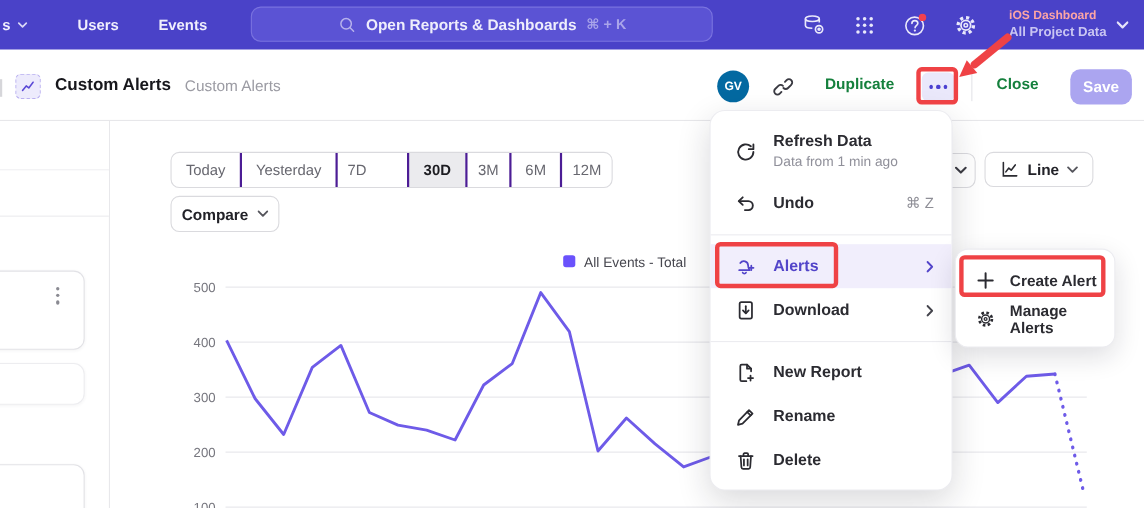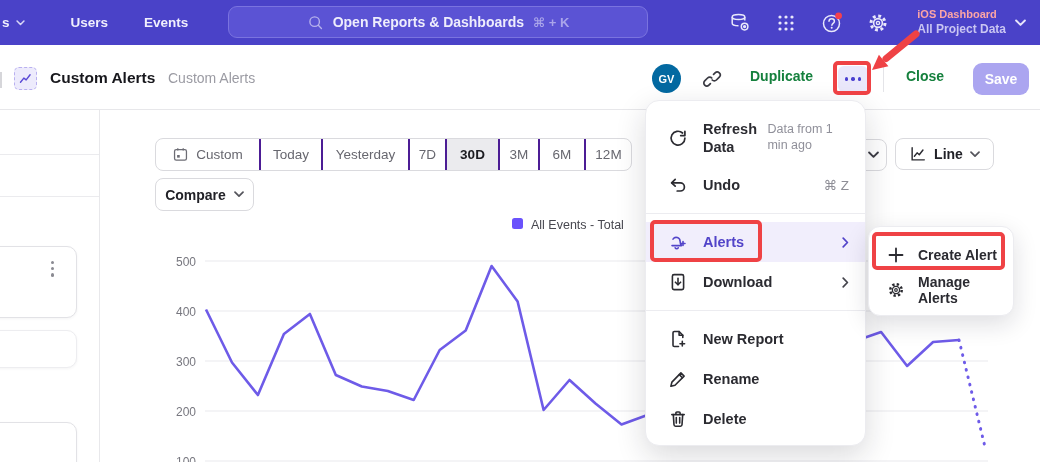--- a/index.html
+++ b/index.html
@@ -65,33 +65,33 @@
                  background:#fff; display:flex; align-items:center; justify-content:center; gap:8px; font-size:14px;
                  font-weight:600; color:#222228; z-index:3; }
   .hidden-dd { position:absolute; left:845px; top:139px; width:42px; height:32px; border:1px solid #dadade; border-radius:8px;
                background:#fff; display:flex; align-items:center; justify-content:flex-end; padding-right:7px; color:#3c3c44; z-index:3; }
   .line-btn { position:absolute; left:895px; top:138px; width:99px; height:32px; border:1px solid #dadade; border-radius:8px;
               background:#fff; display:flex; align-items:center; justify-content:center; gap:7px; font-size:14px;
               font-weight:600; color:#222228; z-index:3; }
   .line-btn .ic { width:18px; height:18px; color:#2b2b31; }
 
   
-  .legend { position:absolute; left:512px; top:218px; display:flex; gap:8px; z-index:1; }
+  .legend { position:absolute; left:512px; top:232px; display:flex; gap:8px; z-index:1; }
   .legend .swatch { width:11px; height:11px; border-radius:2.5px; background:#6a52fc; }
   .legend .lg-label { font-size:12.5px; color:#47474f; }
   #chart-svg { position:absolute; left:0; top:0; width:1040px; height:462px; z-index:1; pointer-events:none; }
 
   
   .menu { position:absolute; left:645px; top:100px; width:221px; height:346px; background:#fff; border:1px solid #ececf0;
           border-radius:14px; box-shadow:0 10px 30px rgba(23,23,40,.16); z-index:10; padding:10px 0 9px; }
   .menu-item { display:flex; align-items:center; height:40px; padding:0 16px 0 22px; gap:15px; font-size:14.5px;
                font-weight:600; color:#2b2b31; cursor:default; }
   .menu-item .m-ic { width:20px; height:20px; flex:none; }
   .menu-item.two-line { height:54px; }
-  .m-col { display:flex; flex-direction:row; line-height:1.25; }
+  .m-col { display:flex; flex-direction:column; line-height:1.25; }
   .m-sub { font-size:12.5px; font-weight:400; color:#90909a; margin-top:2px; }
   .m-right { margin-left:auto; font-size:13.5px; font-weight:400; color:#8e8e96; display:flex; align-items:center; }
   .menu-divider { height:1px; background:#ececf0; margin:8px 0; }
   .menu-item.highlight { background:#f1eefc; color:#5244c9; }
 
   
   .submenu { position:absolute; left:868px; top:226px; width:146px; height:90px; background:#fff; border:1px solid #ececf0;
              border-radius:12px; box-shadow:0 8px 24px rgba(23,23,40,.14); z-index:12; padding:10px 0; }
   .sub-item { display:flex; align-items:center; height:35px; padding:0 14px 0 18px; gap:13px; font-size:14px;
               font-weight:700; color:#2b2b31; cursor:default; }
@@ -136,41 +136,30 @@
     <span class="kebab">
         <i></i>
         <i></i>
         <i></i>
       </span>
   </div>
   <div class="side-card" style="top:330px;height:38px;border-color:#ededf0;"></div>
   <div class="side-card" style="top:422px;height:52px;"></div>
 
   <div class="range-group">
-    <div class="range-btn" style="width:103px;">
-      <span class="cal-ic">
-        <svg viewBox="0 0 20 20" fill="none" stroke="currentColor" stroke-width="1.5">
-          <rect x="3" y="4.2" width="14" height="12.5" rx="2"></rect>
-          <line x1="6.8" y1="2.6" x2="6.8" y2="5.4"></line>
-            <line x1="13.2" y1="2.6" x2="13.2" y2="5.4"></line>
-          <rect x="6" y="10.6" width="3.1" height="3.1" fill="currentColor" stroke="none"></rect>
-        </svg>
-      </span>
-      <span>Custom</span>
-    </div>
     <div class="range-btn" style="width:62px;">
         <span>Today</span>
       </div>
     <div class="range-btn" style="width:87px;">
         <span>Yesterday</span>
       </div>
     <div class="range-btn" style="width:37px;">
         <span>7D</span>
       </div>
-    <div class="range-btn selected" style="width:53px;">
+    <div class="range-btn selected" style="width:53px;margin-left:28px;">
         <span>30D</span>
       </div>
     <div class="range-btn" style="width:40px;">
         <span>3M</span>
       </div>
     <div class="range-btn" style="width:46px;text-align:right;">
         <span>6M</span>
       </div>
     <div class="range-btn" style="width:47px;">
         <span>12M</span>

